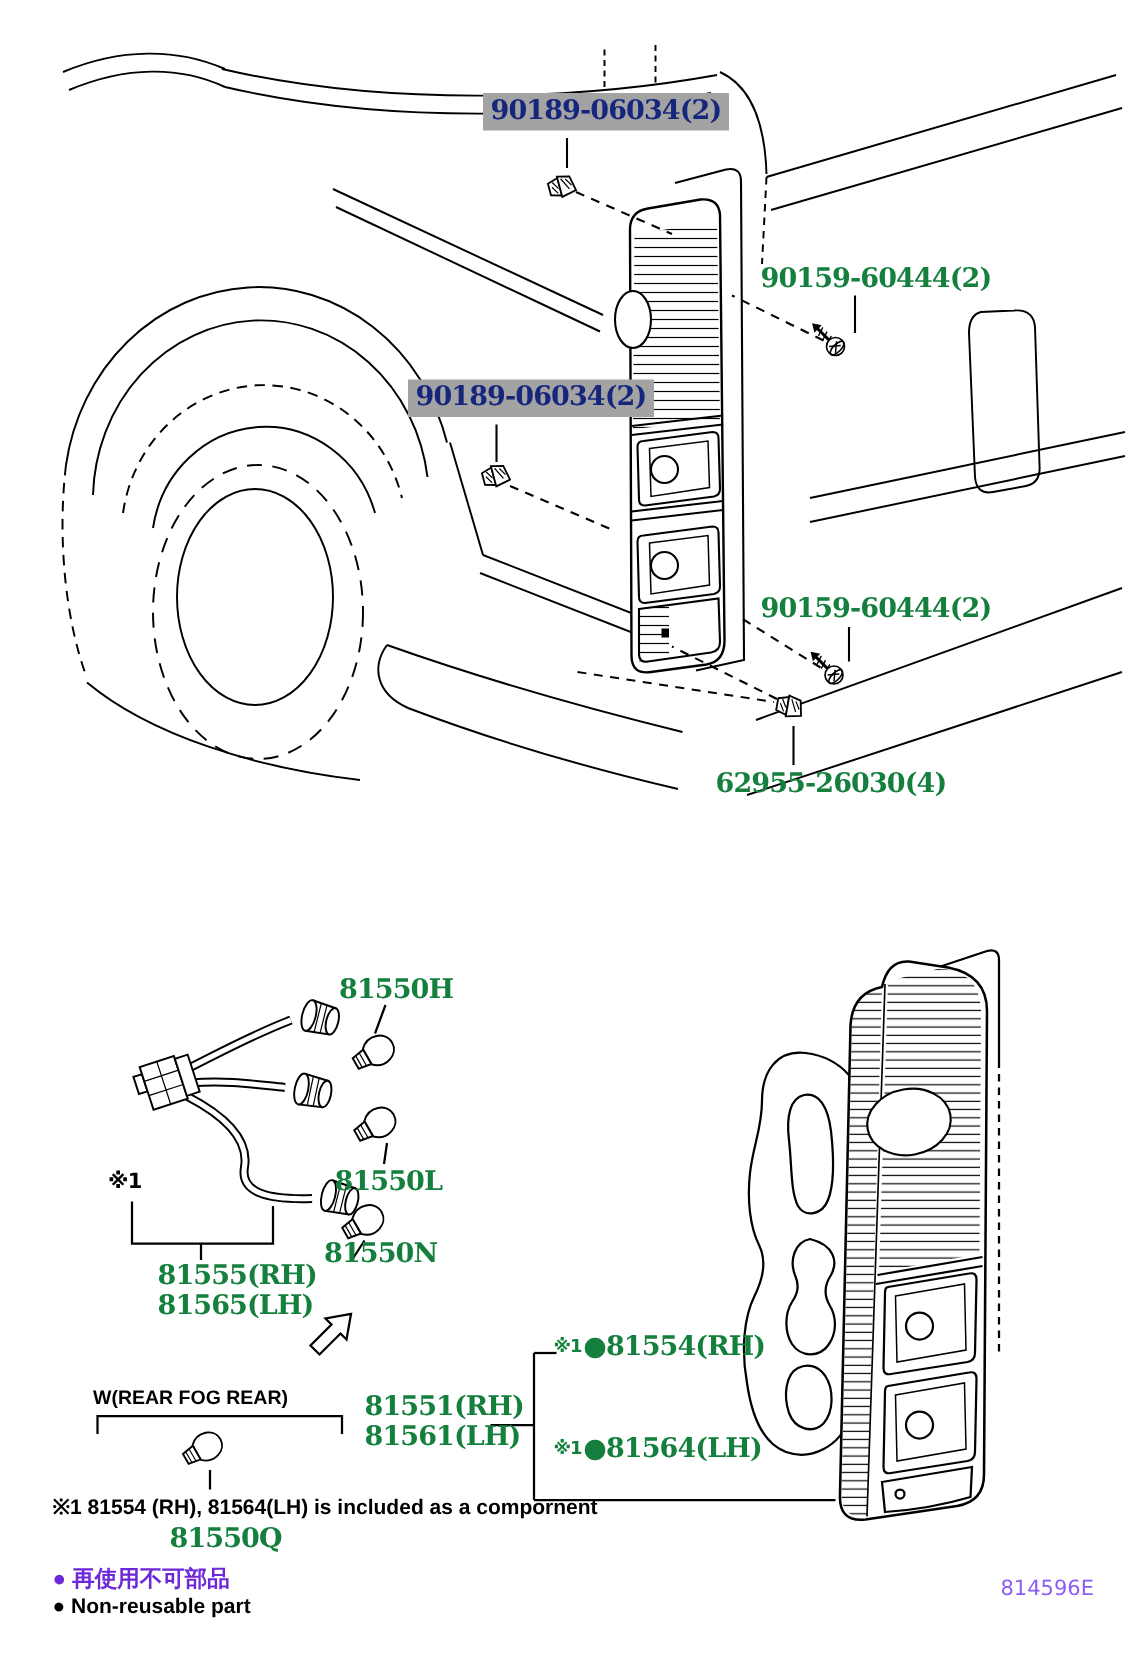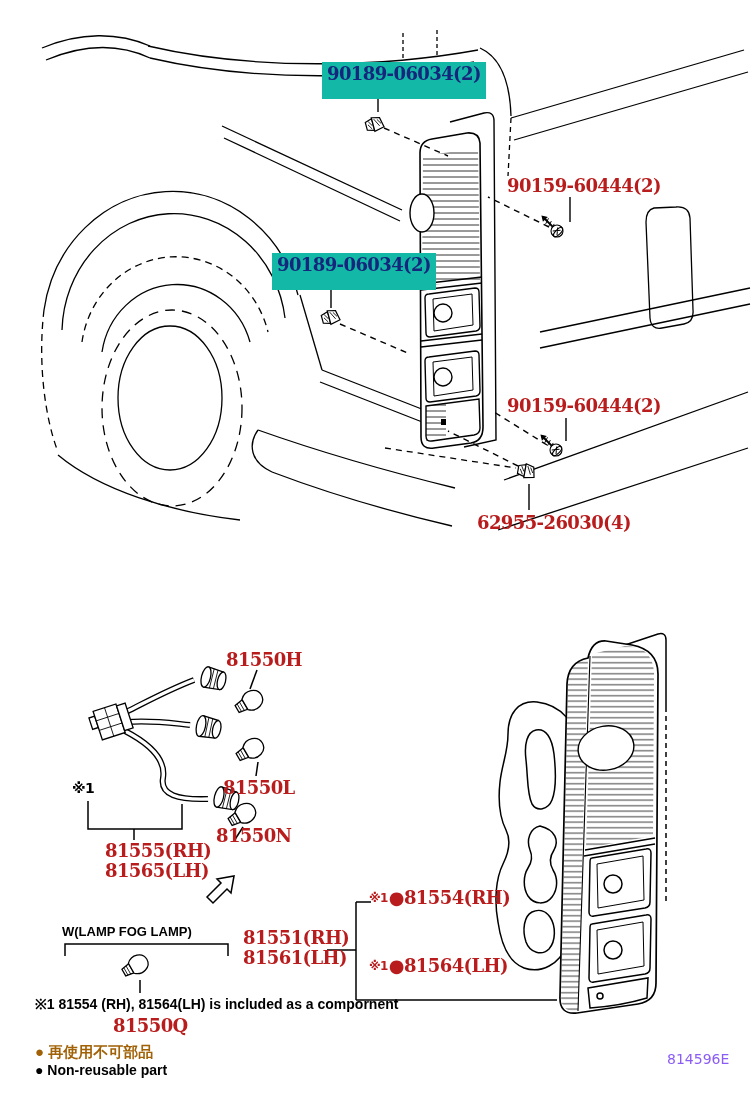--- a/index.html
+++ b/index.html
@@ -1,26 +1,26 @@
 <!DOCTYPE html>
 <html><head>
 <meta charset="utf-8">
 <style>
   html,body{margin:0;padding:0;background:#fff;}
   .stage{position:relative;width:756px;height:1108px;background:#fff;overflow:hidden;
          font-family:"Liberation Sans",sans-serif;}
   svg{position:absolute;left:0;top:0;}
   .lbl{position:absolute;font:bold 18px "DejaVu Serif",serif;letter-spacing:-0.6px;
-       white-space:nowrap;color:#b91c1c;line-height:1;}
-  .hl{background:#14b8a6;color:#16267c;padding:3px 5px 16px 5px;}
+       white-space:nowrap;color:#15803d;line-height:1;}
+  .hl{background:#a3a3a3;color:#16267c;padding:3px 5px 4px 5px;}
   .ref{font:bold 14px "DejaVu Sans",sans-serif;letter-spacing:-0.5px;}
   .refsmall{font:bold 12px "DejaVu Sans",sans-serif;vertical-align:2px;margin-right:1px;}
   .spec{position:absolute;font:bold 13px "Liberation Sans",sans-serif;white-space:nowrap;color:#000;}
   .note{position:absolute;font:bold 14px "Liberation Sans",sans-serif;white-space:nowrap;color:#000;}
-  .notejp{position:absolute;font:bold 15px "Liberation Sans",sans-serif;white-space:nowrap;color:#a16207;}
+  .notejp{position:absolute;font:bold 15px "Liberation Sans",sans-serif;white-space:nowrap;color:#6d28d9;}
   .figcode{position:absolute;font:14px "DejaVu Sans",sans-serif;color:#8b5cf6;}
 </style>
 </head>
 <body>
 
 <div class="stage">
 
 <svg width="756" height="1108" viewBox="0 0 756 1108">
   <defs>
     <pattern id="hz6" width="10" height="6" patternUnits="userSpaceOnUse">
@@ -257,21 +257,21 @@
   <div class="lbl" style="left:477px;top:514px;">62955-26030(4)</div>
 
   <div class="lbl" style="left:226px;top:651px;">81550H</div>
   <div class="lbl" style="left:223px;top:779px;">81550L</div>
   <div class="lbl" style="left:216px;top:827px;">81550N</div>
 
   <div class="ref" style="position:absolute;left:72px;top:780px;">※1</div>
   <div class="lbl" style="left:105px;top:842px;">81555(RH)</div>
   <div class="lbl" style="left:105px;top:862px;">81565(LH)</div>
 
-  <div class="spec" style="left:62px;top:924px;">W(LAMP FOG LAMP)</div>
+  <div class="spec" style="left:62px;top:924px;">W(REAR FOG REAR)</div>
   <div class="lbl" style="left:113px;top:1017px;">81550Q</div>
 
   <div class="lbl" style="left:243px;top:929px;">81551(RH)</div>
   <div class="lbl" style="left:243px;top:949px;">81561(LH)</div>
 
   <div class="lbl" style="left:369px;top:889px;"><span class="refsmall">※1</span><span>●81554(RH)</span></div>
   <div class="lbl" style="left:369px;top:909px;margin-top:48px;"><span class="refsmall">※1</span><span>●81564(LH)</span></div>
 
   <div class="note" style="left:35px;top:994px;">※1 81554 (RH), 81564(LH) is included as a compornent</div>
   <div class="notejp" style="left:35px;top:1043px;">● 再使用不可部品</div>

